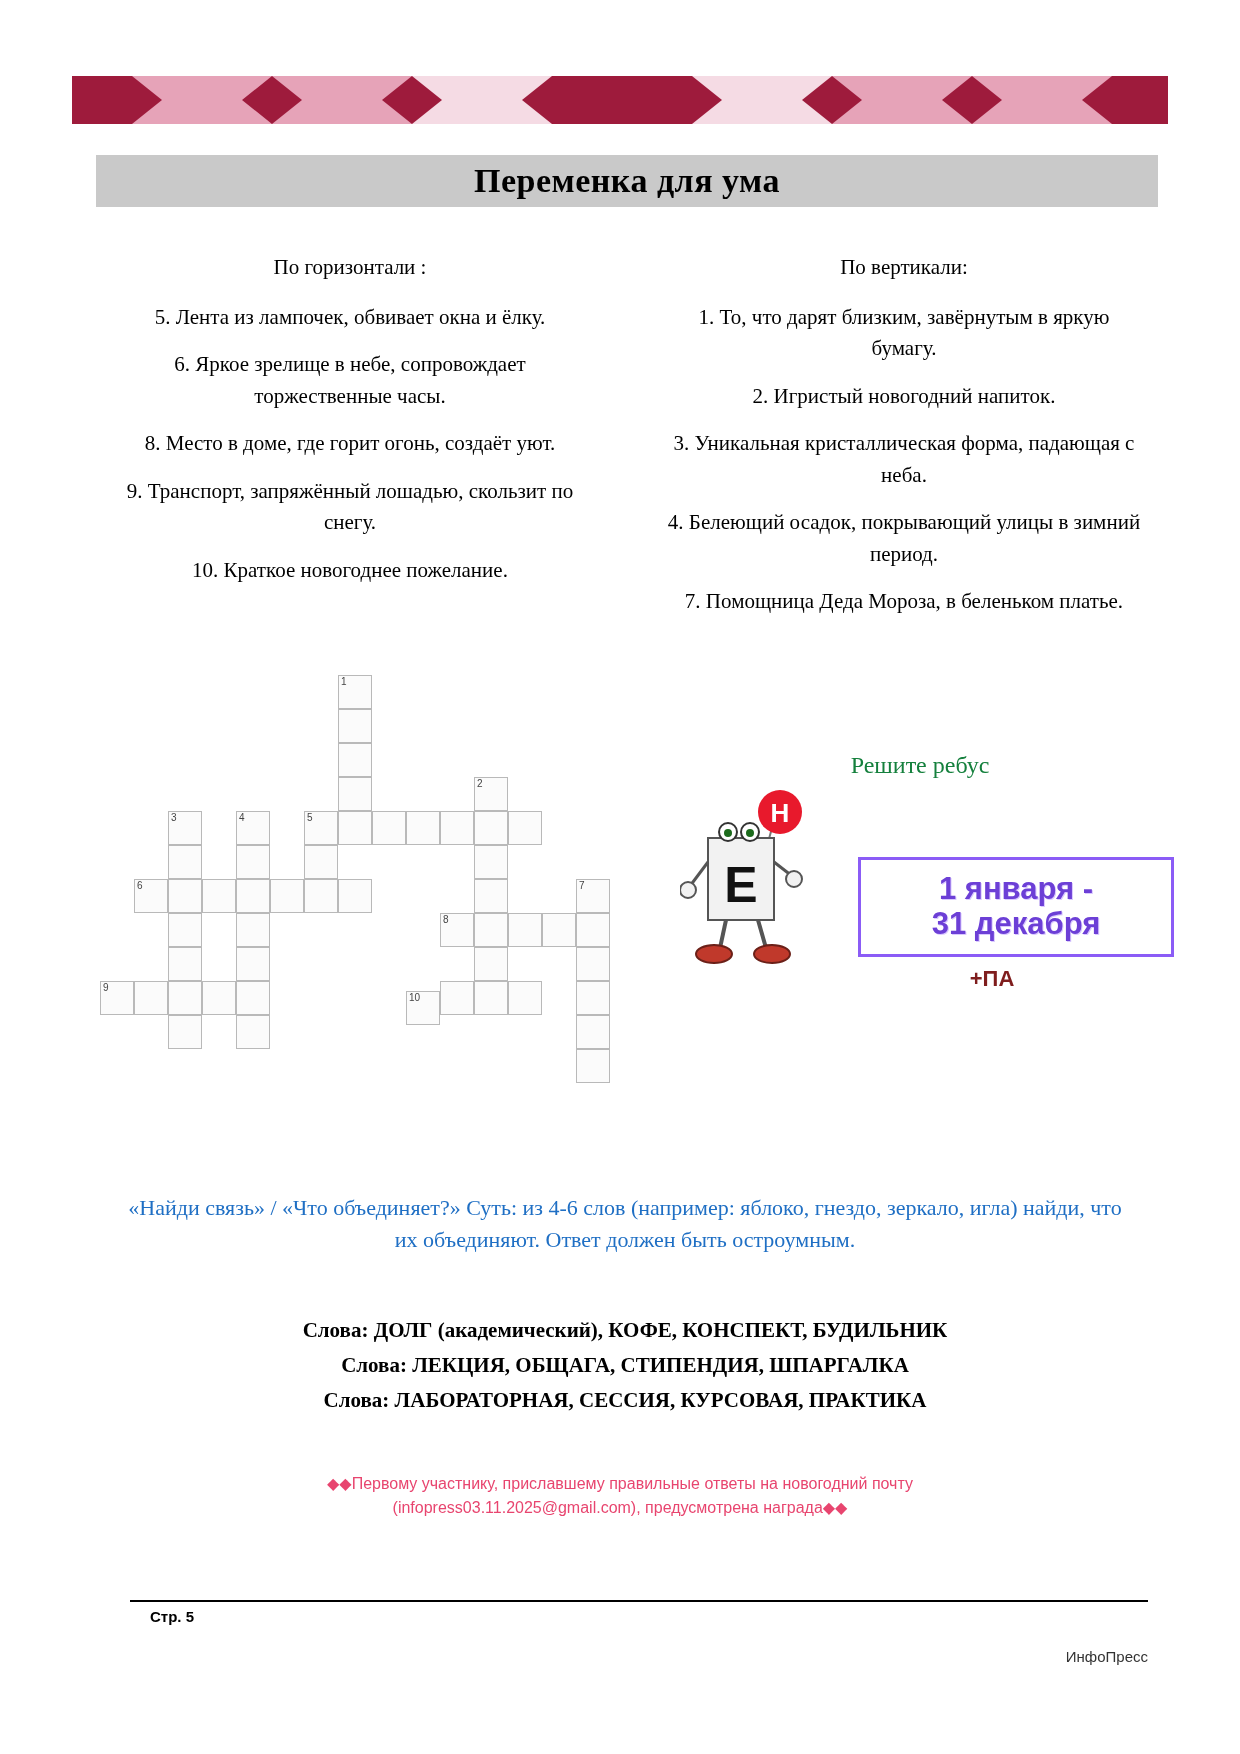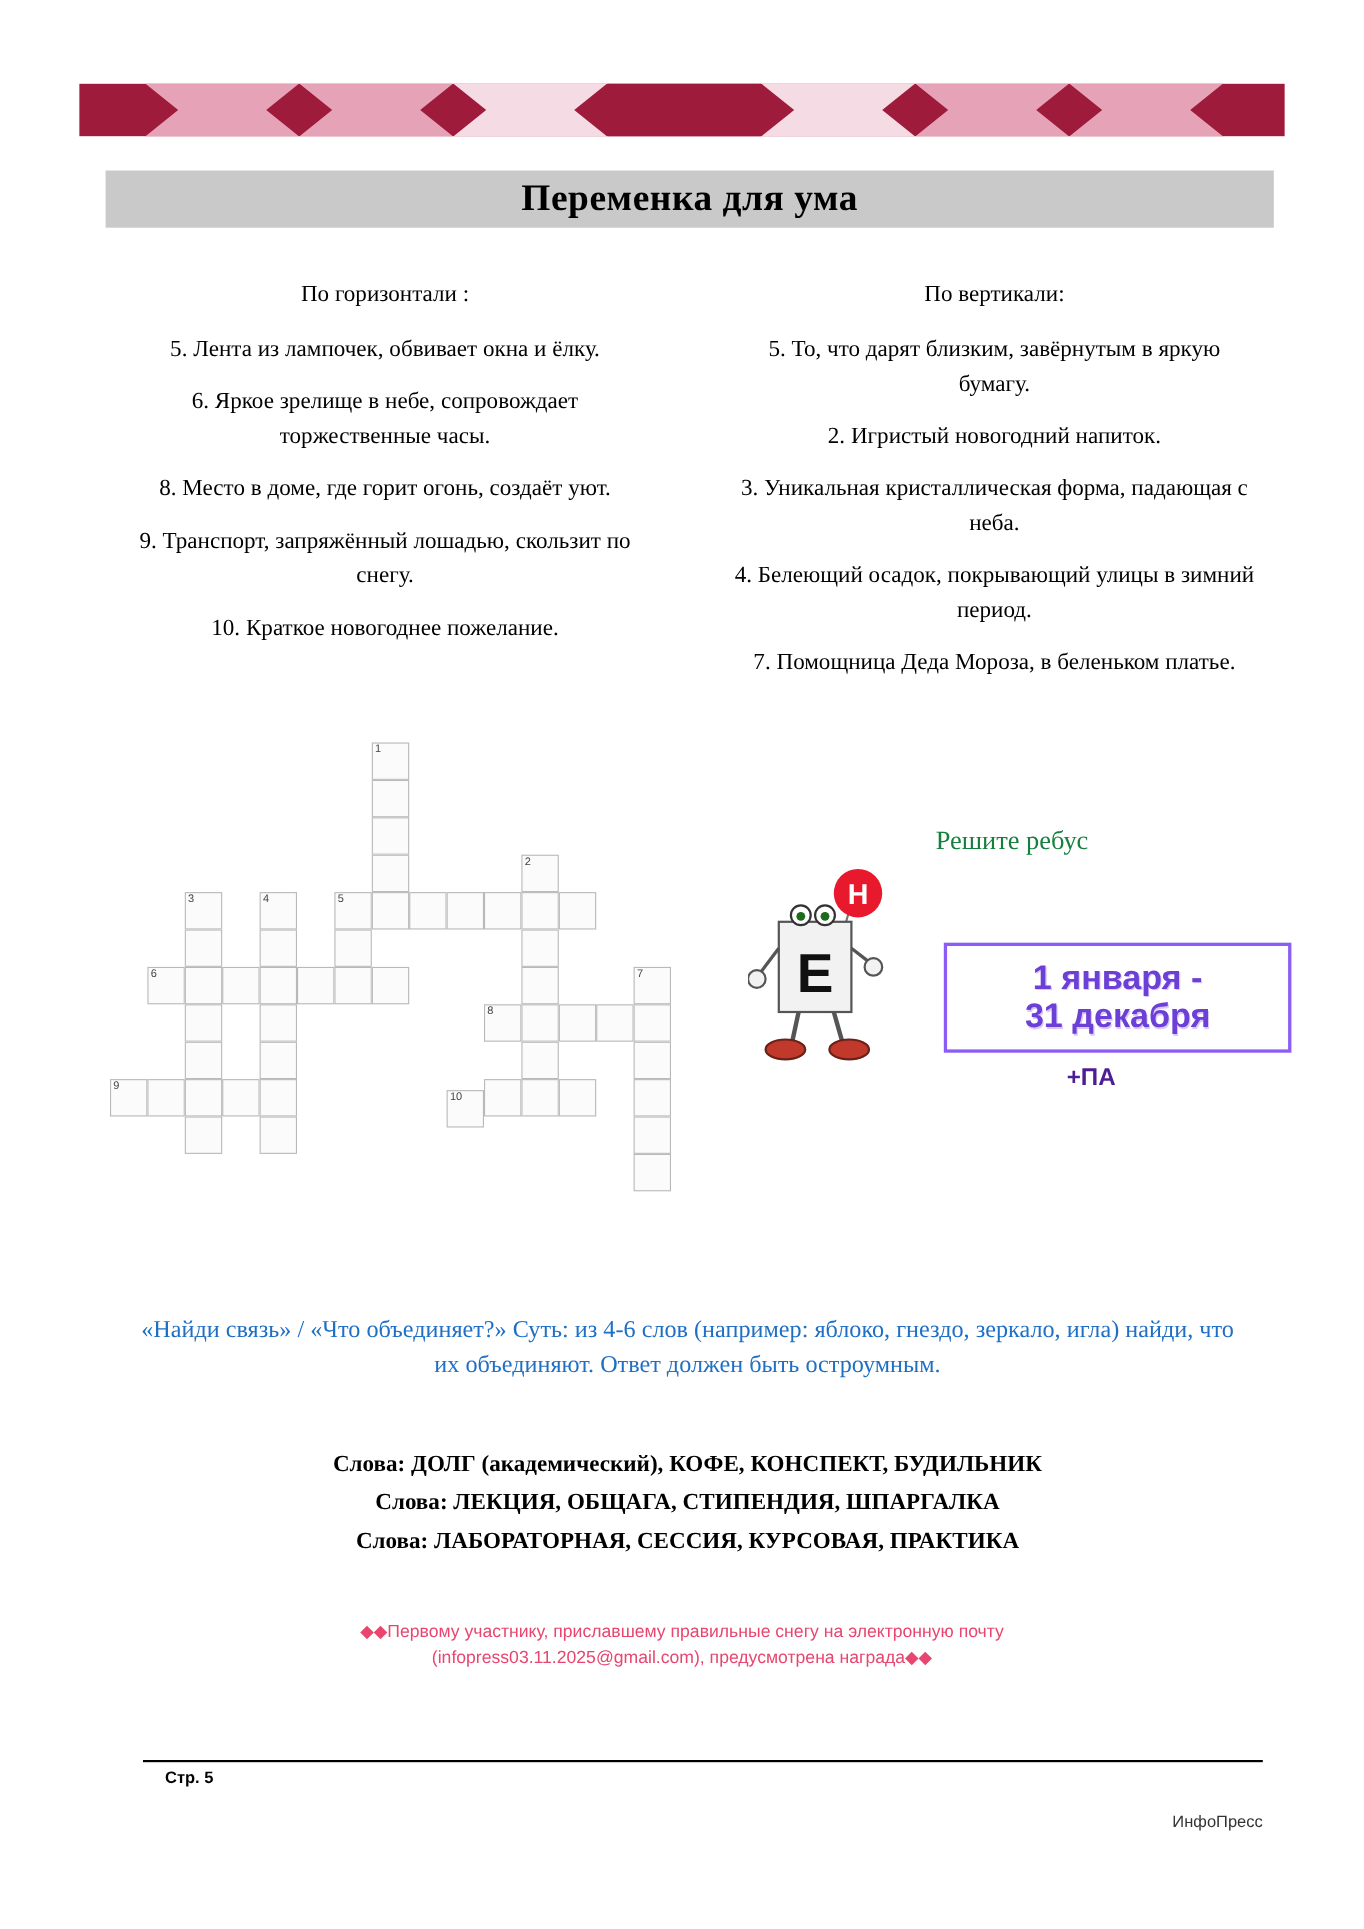--- a/index.html
+++ b/index.html
@@ -137,21 +137,21 @@
   }
   .rebus-suffix {
     position: absolute;
     left: 858px;
     top: 966px;
     width: 268px;
     text-align: center;
     font-family: "Liberation Sans", sans-serif;
     font-weight: bold;
     font-size: 22px;
-    color: #4c1d95;
+    color: #7f1d1d;
   }
 
   
   .task {
     position: absolute;
     left: 120px;
     top: 1192px;
     width: 1010px;
     text-align: center;
     color: #1f6fc4;
@@ -234,21 +234,21 @@
   <div class="col col-left">
     <div class="col-head">По горизонтали :</div>
     <div class="clue">5. Лента из лампочек, обвивает окна и ёлку.</div>
     <div class="clue">6. Яркое зрелище в небе, сопровождает   торжественные часы.</div>
     <div class="clue">8. Место в доме, где горит огонь, создаёт уют.</div>
     <div class="clue">9. Транспорт, запряжённый лошадью,   скользит по снегу.</div>
     <div class="clue">10. Краткое новогоднее пожелание.</div>
   </div>
   <div class="col col-right">
     <div class="col-head">По вертикали:</div>
-    <div class="clue">5. То, что дарят близким, завёрнутым в яркую бумагу.</div>
+    <div class="clue">1. То, что дарят близким, завёрнутым в яркую бумагу.</div>
     <div class="clue">2. Игристый новогодний напиток.</div>
     <div class="clue">3. Уникальная кристаллическая форма, падающая с неба.</div>
     <div class="clue">4. Белеющий осадок, покрывающий улицы в зимний период.</div>
     <div class="clue">7. Помощница Деда Мороза, в беленьком платье.</div>
   </div>
 </div>
 
 <div class="grid-wrap" id="grid">
     <div class="cell" style="left: 238px; top: 0px;">
       <span class="num">1</span>
@@ -363,19 +363,19 @@
 
 <div class="task">«Найди связь» / «Что объединяет?» Суть: из 4-6 слов (например: яблоко, гнездо, зеркало, игла) найди, что  их объединяют.  Ответ должен быть остроумным.</div>
 
 <div class="words">
   <div class="row">Слова: ДОЛГ (академический), КОФЕ, КОНСПЕКТ, БУДИЛЬНИК</div>
   <div class="row">Слова: ЛЕКЦИЯ, ОБЩАГА, СТИПЕНДИЯ, ШПАРГАЛКА</div>
   <div class="row">Слова: ЛАБОРАТОРНАЯ, СЕССИЯ, КУРСОВАЯ, ПРАКТИКА</div>
 </div>
 
 <div class="note">
-  <div>◆◆Первому участнику,  приславшему правильные снегу на электронную почту</div>
+  <div>◆◆Первому участнику,  приславшему правильные ответы на новогодний почту</div>
   <div>(infopress03.11.2025@gmail.com), предусмотрена награда◆◆</div>
 </div>
 
 <div class="footer-rule"></div>
 <div class="page-num">Стр. 5</div>
 <div class="brand">ИнфоПресс</div>
 
 </body></html>

